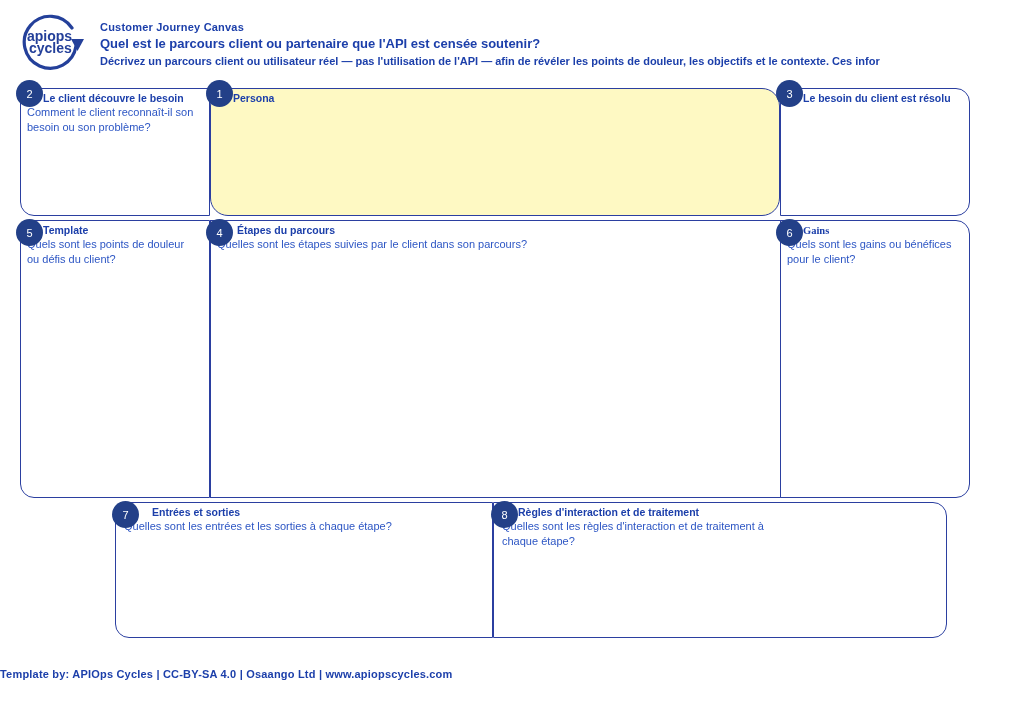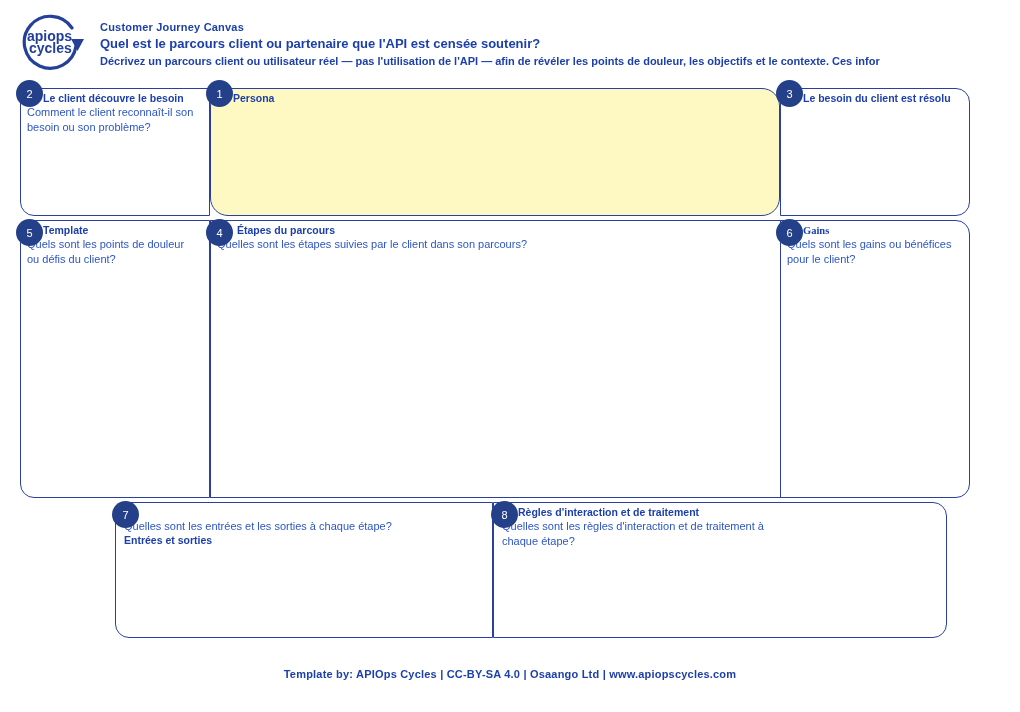--- a/index.html
+++ b/index.html
@@ -100,21 +100,20 @@
   .r-tl { border-top-left-radius: 14px; }
   .r-tr { border-top-right-radius: 14px; }
   .r-bl { border-bottom-left-radius: 14px; }
   .r-br { border-bottom-right-radius: 14px; }
 
   
   #footer {
     position: absolute;
     left: 0; top: 668px;
     width: 1020px;
-    text-align: center;
     font-size: 11px;
     font-weight: bold;
     color: #1c3faa;
     letter-spacing: 0.2px;
   }
 </style>
 </head>
 <body>
 
 <div id="canvas">
@@ -165,21 +164,21 @@
   </div>
   <div class="badge" style="left:206px; top:219px;">4</div>
 
   <div class="card r-tr r-br" style="left:780px; top:220px; width:190px; height:278px;">
     <div class="c-title" style="left:22px; top:3px;font-family:Liberation Serif, serif;">Gains</div>
     <div class="c-sub" style="left:6px; top:16px; width:178px;">Quels sont les gains ou bénéfices pour le client?</div>
   </div>
   <div class="badge" style="left:776px; top:219px;">6</div>
 
   <div class="card r-tl r-bl" style="left:115px; top:502px; width:378px; height:136px;">
-    <div class="c-title" style="left:8px; top:3px;margin-top:28px;">Entrées et sorties</div>
+    <div class="c-title" style="left:36px; top:3px;">Entrées et sorties</div>
     <div class="c-sub" style="left:8px; top:16px; width:360px;">Quelles sont les entrées et les sorties à chaque étape?</div>
   </div>
   <div class="badge" style="left:112px; top:501px;">7</div>
 
   <div class="card r-tr r-br" style="left:493px; top:502px; width:454px; height:136px;">
     <div class="c-title" style="left:24px; top:3px;">Règles d'interaction et de traitement</div>
     <div class="c-sub" style="left:8px; top:16px; width:300px;">Quelles sont les règles d'interaction et de traitement à chaque étape?</div>
   </div>
   <div class="badge" style="left:491px; top:501px;">8</div>
 

